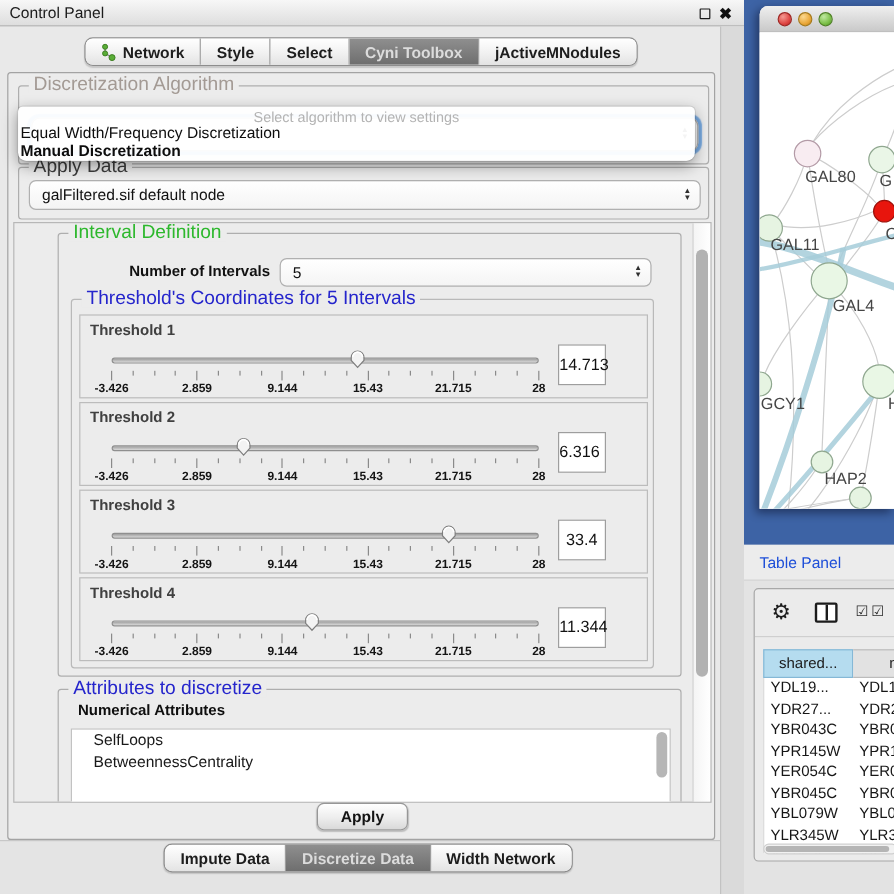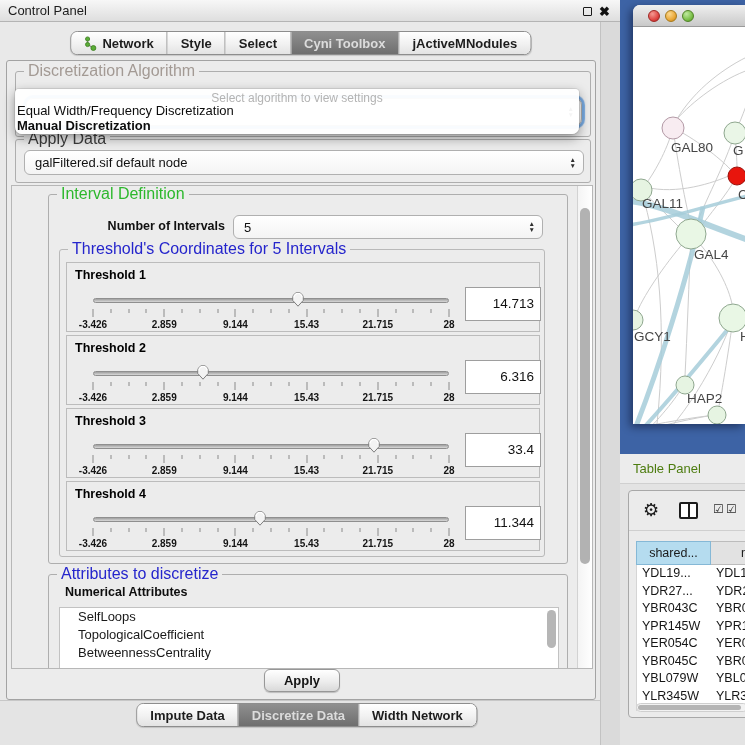--- a/index.html
+++ b/index.html
@@ -65,32 +65,32 @@
 
   #interval-group { left:36px; top:8px; width:520px; height:370px;text-decoration:underline; }
   #intervals-label { position:absolute; left:42px; top:24px; width:134px; text-align:right;
     font-size:12.5px; font-weight:bold; color:#111; }
   #intervals-combo { left:184px; top:20px; width:310px; height:24px; }
   #thresholds-group { position:absolute; left:10px; top:54px; width:486px; height:308px;
     border:1px solid #b9b9b9; border-radius:3px; }
   #thresholds-container { position:absolute; left:6px; top:12px; width:474px; display:flex; flex-direction:column; gap:3px; }
 
   .th-panel { position:relative; width:474px; height:70px; background:#ececec; border:1px solid #bcbcbc; }
-  .th-label { position:absolute; left:8px; top:5px; font-size:12.5px; font-weight:bold; color:#000000; }
+  .th-label { position:absolute; left:8px; top:5px; font-size:12.5px; font-weight:bold; color:#404040; }
   .slider-zone { position:absolute; left:26px; top:26px; width:356px; height:42px; }
   .slider-track { position:absolute; left:0; top:9px; width:356px; height:5px;
     background:linear-gradient(#9f9f9f,#d9d9d9); border:1px solid #8f8f8f; border-radius:3px; }
   .slider-handle { position:absolute; top:2px; width:15px; height:17px; transform:translateX(-50%); }
   .ticks { position:absolute; left:0; top:20px; width:356px; height:9px; }
   .tick { position:absolute; top:0; width:1px; background:#8a8a8a; transform:translateX(-0.5px); }
   .tick.minor { height:4px; }
   .tick.major { height:8px; }
   .tick-labels { position:absolute; left:0; top:30px; width:356px; height:12px; }
   .tick-label { position:absolute; transform:translateX(-50%); font-size:10px; font-weight:bold; color:#141414; white-space:nowrap; }
-  .value-box { position:absolute; left:398px; top:24px; width:76px; height:34px; background:#fff;
+  .value-box { position:absolute; left:398px; top:24px; width:40px; height:34px; background:#fff;
     border:1px solid #9e9e9e; font-size:13.5px; color:#111; text-align:right; line-height:32px; padding-right:6px; }
 
   #attributes-group { left:36px; top:388px; width:520px; height:150px; }
   #attr-subtitle { position:absolute; left:16px; top:10px; font-size:12.5px; font-weight:bold; color:#0e0e0e; }
   #attr-list { position:absolute; left:10px; top:32px; width:500px; height:120px; background:#fff;
     border:1px solid #c2c2c2; overflow:hidden; }
   .attr-item { font-size:13px; color:#191919; padding-left:18px; height:18px; line-height:18px; white-space:nowrap; }
   #attr-scrollthumb { position:absolute; right:2px; top:2px; width:9px; height:38px; background:#b6b6b6; border-radius:5px; }
 
   #apply-row { position:absolute; left:0; top:608px; width:590px; text-align:center; }
@@ -109,21 +109,21 @@
   #net-titlebar { position:absolute; left:0; top:0; width:112px; height:22px;
     background:linear-gradient(#efefef,#c9c9c9); border-bottom:1px solid #9a9a9a; border-radius:7px 0 0 0; }
   .tl { position:absolute; top:5px; width:12px; height:12px; border-radius:50%; }
   .tl.red    { left:15px; background:radial-gradient(circle at 35% 30%, #f49a92, #df4744 60%, #b5211f); border:1px solid #9e2623; }
   .tl.yellow { left:32px; background:radial-gradient(circle at 35% 30%, #fbd88f, #eaa83a 60%, #c07f10); border:1px solid #a67a1c; }
   .tl.green  { left:49px; background:radial-gradient(circle at 35% 30%, #c0e9a0, #7cc04a 60%, #4f9422); border:1px solid #508227; }
   #net-canvas { position:absolute; left:0; top:22px; width:112px; height:397px; background:#fff; overflow:hidden; }
 
   #tp-header { position:absolute; left:0; top:454px; width:125px; height:30px; background:#ececec;
     border-bottom:1px solid #d0d0d0; }
-  #tp-header span { font-size:13px; color:#4d7c0f; line-height:30px; padding-left:13px; display:inline-block; }
+  #tp-header span { font-size:13px; color:#1d4ed8; line-height:30px; padding-left:13px; display:inline-block; }
   #tp-body { position:absolute; left:0; top:484px; width:125px; height:261px; background:#e3e3e3; }
   #tp-panel { position:absolute; left:8px; top:6px; width:121px; height:228px; background:#ebebeb;
     border:1px solid #a8a8a8; border-radius:4px 0 0 4px; overflow:hidden; }
   #tp-toolbar { position:absolute; left:0; top:0; width:100%; height:40px; border-bottom:1px solid #cfcfcf; }
   .gear-glyph { position:absolute; left:14px; top:9px; font-size:18px; color:#1c1c1c; line-height:20px; }
   .colicon { position:absolute; left:50px; top:11px; width:19px; height:17px; background:#fff; border:2px solid #1c1c1c; border-radius:2px; }
   .colicon::after { content:""; position:absolute; left:6.5px; top:0; width:2px; height:13px; background:#1c1c1c; }
   .cb-glyph { position:absolute; top:11px; font-size:12px; color:#2c2c2c; line-height:14px; }
   #tp-table { position:absolute; left:7px; top:50px; width:114px; }
   #tp-thead { display:flex; height:24px; }
@@ -393,21 +393,20 @@
                 </div>
               </div>
           </div>
         </div>
 
         <div id="attributes-group" class="group">
           <span class="group-title gt-blue">Attributes to discretize</span>
           <span id="attr-subtitle">Numerical Attributes</span>
           <div id="attr-list">
             <div class="attr-item">SelfLoops</div>
-              <div class="attr-item">TopologicalCoefficient</div>
               <div class="attr-item">BetweennessCentrality</div>
               <div id="attr-scrollthumb"></div>
           </div>
         </div>
 
         <div id="v-scrollbar">
             <div class="thumb"></div>
           </div>
       </div>
 

